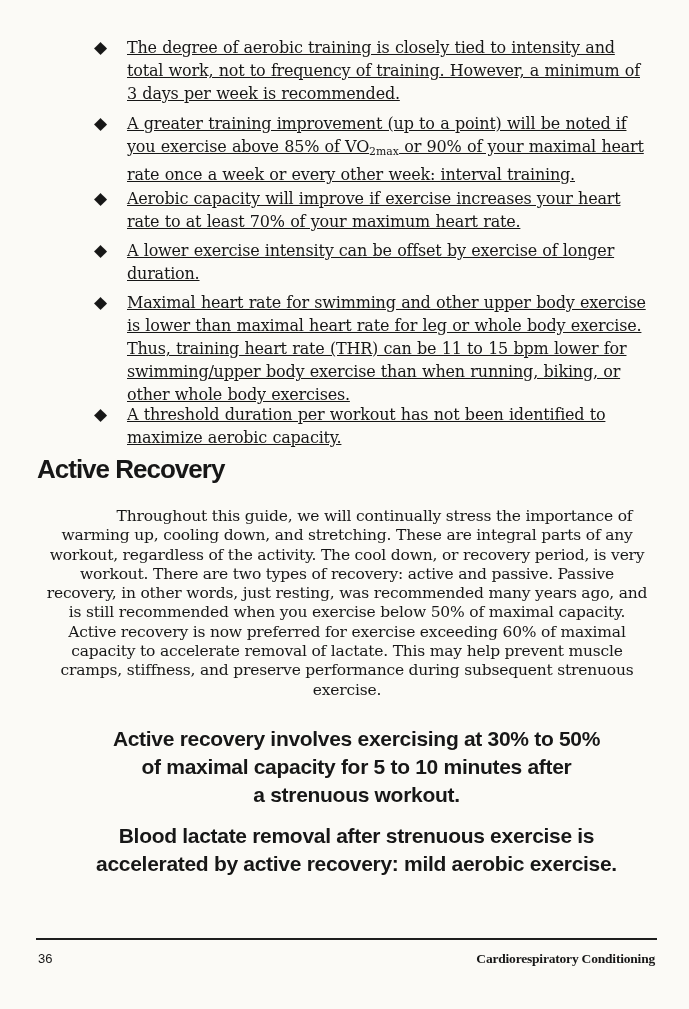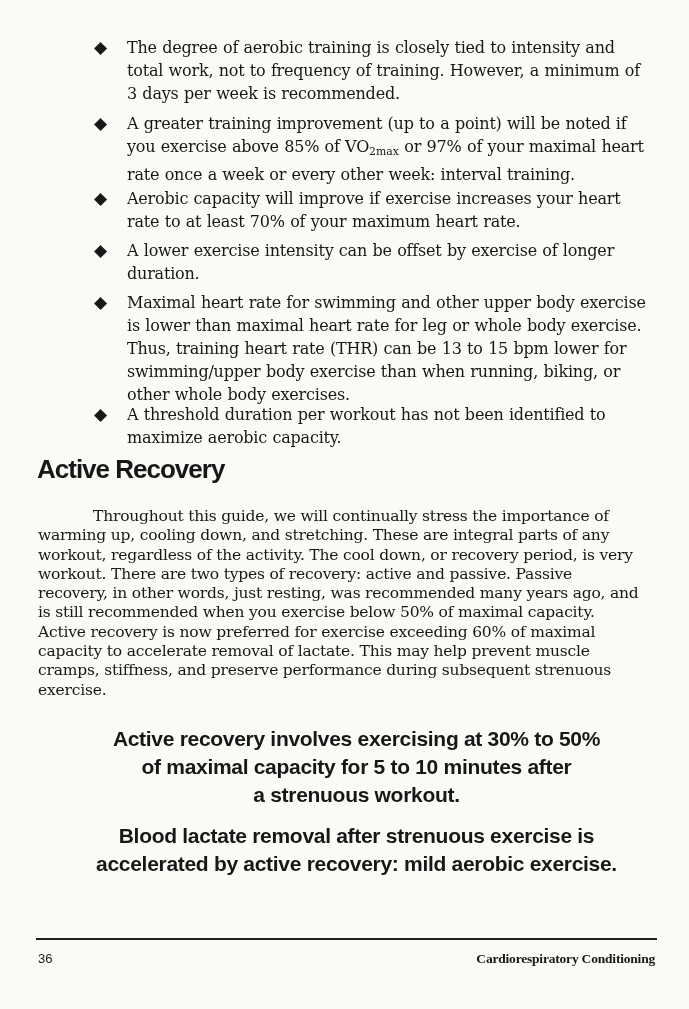--- a/index.html
+++ b/index.html
@@ -25,20 +25,21 @@
     flex: 0 0 33px;
     font-family: "DejaVu Sans", sans-serif;
     font-size: 17px;
     line-height: 23px;
   }
   .bullet-text {
     font-size: 16px;
     line-height: 23px;
     letter-spacing: -0.2px;
     word-spacing: 0.5px;
+    text-decoration: underline;
   }
   .bullet-text .line { white-space: nowrap; }
 
   
   .section-heading {
     position: absolute;
     top: 430px;
     left: 37px;
     font-family: "Liberation Sans", sans-serif;
     font-weight: bold;
@@ -49,20 +50,21 @@
 
   
   .body-paragraph {
     position: absolute;
     top: 507px;
     left: 38px;
     width: 618px;
     font-size: 15.5px;
     line-height: 19.3px;
     letter-spacing: -0.2px;
+    text-align: center;
   }
   .body-paragraph .line { white-space: nowrap; }
   .body-paragraph .line:first-child { text-indent: 55px; }
 
   
   .callout {
     position: absolute;
     left: 0;
     width: 689px;
     text-align: center;
@@ -120,21 +122,21 @@
         <div class="line">The degree of aerobic training is closely tied to intensity and</div>
         <div class="line">total work, not to frequency of training. However, a minimum of</div>
         <div class="line">3 days per week is recommended.</div>
       </div>
   </div>
 
   <div class="bullet-item" style="top:112px">
     <span class="bullet-marker">◆</span>
     <div class="bullet-text">
         <div class="line">A greater training improvement (up to a point) will be noted if</div>
-        <div class="line"><span>you exercise above 85% of VO</span><span class="sub">2max</span><span> or 97% of your maximal heart</span></div>
+        <div class="line"><span>you exercise above 85% of VO</span><span class="sub">2max</span><span> or 90% of your maximal heart</span></div>
         <div class="line">rate once a week or every other week: interval training.</div>
       </div>
   </div>
 
   <div class="bullet-item" style="top:187px">
     <span class="bullet-marker">◆</span>
     <div class="bullet-text">
         <div class="line">Aerobic capacity will improve if exercise increases your heart</div>
         <div class="line">rate to at least 70% of your maximum heart rate.</div>
       </div>
@@ -146,21 +148,21 @@
         <div class="line">A lower exercise intensity can be offset by exercise of longer</div>
         <div class="line">duration.</div>
       </div>
   </div>
 
   <div class="bullet-item" style="top:291px">
     <span class="bullet-marker">◆</span>
     <div class="bullet-text">
         <div class="line">Maximal heart rate for swimming and other upper body exercise</div>
         <div class="line">is lower than maximal heart rate for leg or whole body exercise.</div>
-        <div class="line">Thus, training heart rate (THR) can be 13 to 15 bpm lower for</div>
+        <div class="line">Thus, training heart rate (THR) can be 11 to 15 bpm lower for</div>
         <div class="line">swimming/upper body exercise than when running, biking, or</div>
         <div class="line">other whole body exercises.</div>
       </div>
   </div>
 
   <div class="bullet-item" style="top:403px">
     <span class="bullet-marker">◆</span>
     <div class="bullet-text">
         <div class="line">A threshold duration per workout has not been identified to</div>
         <div class="line">maximize aerobic capacity.</div>

